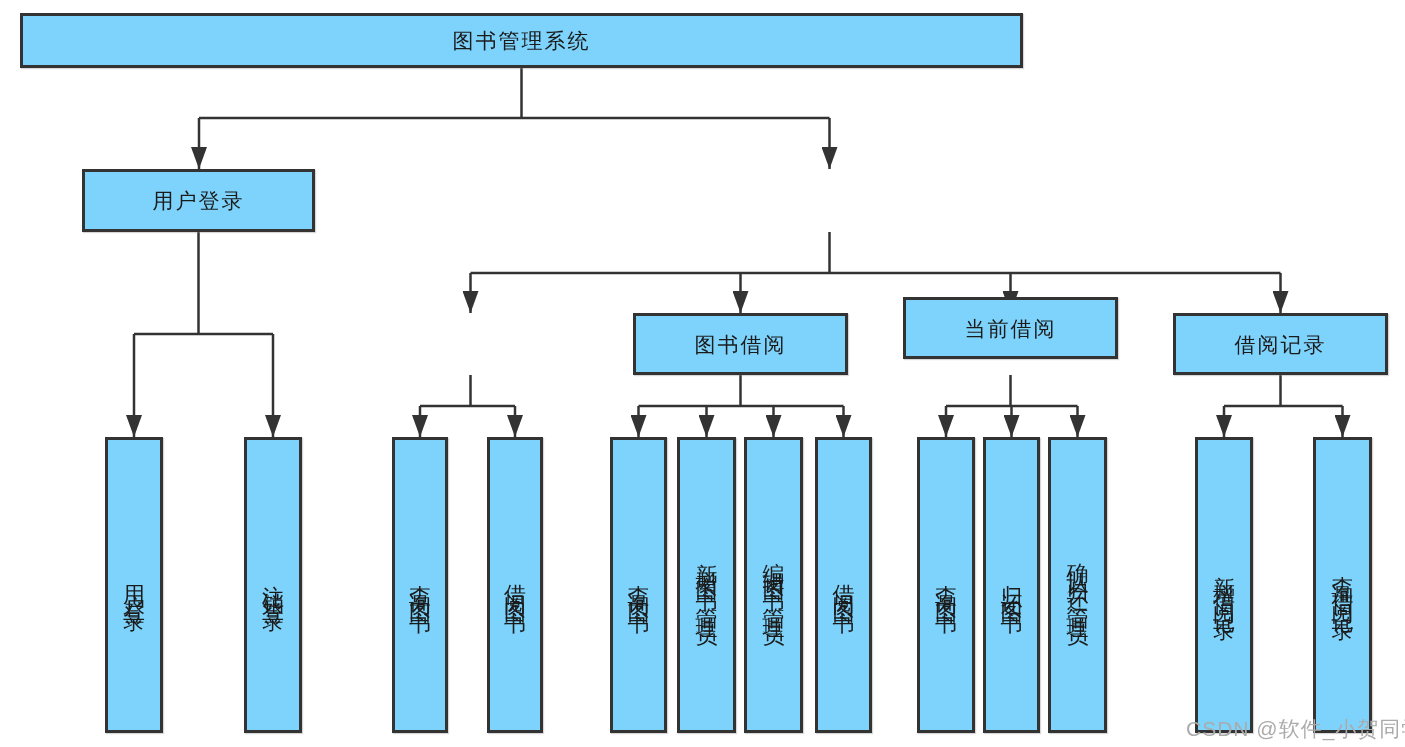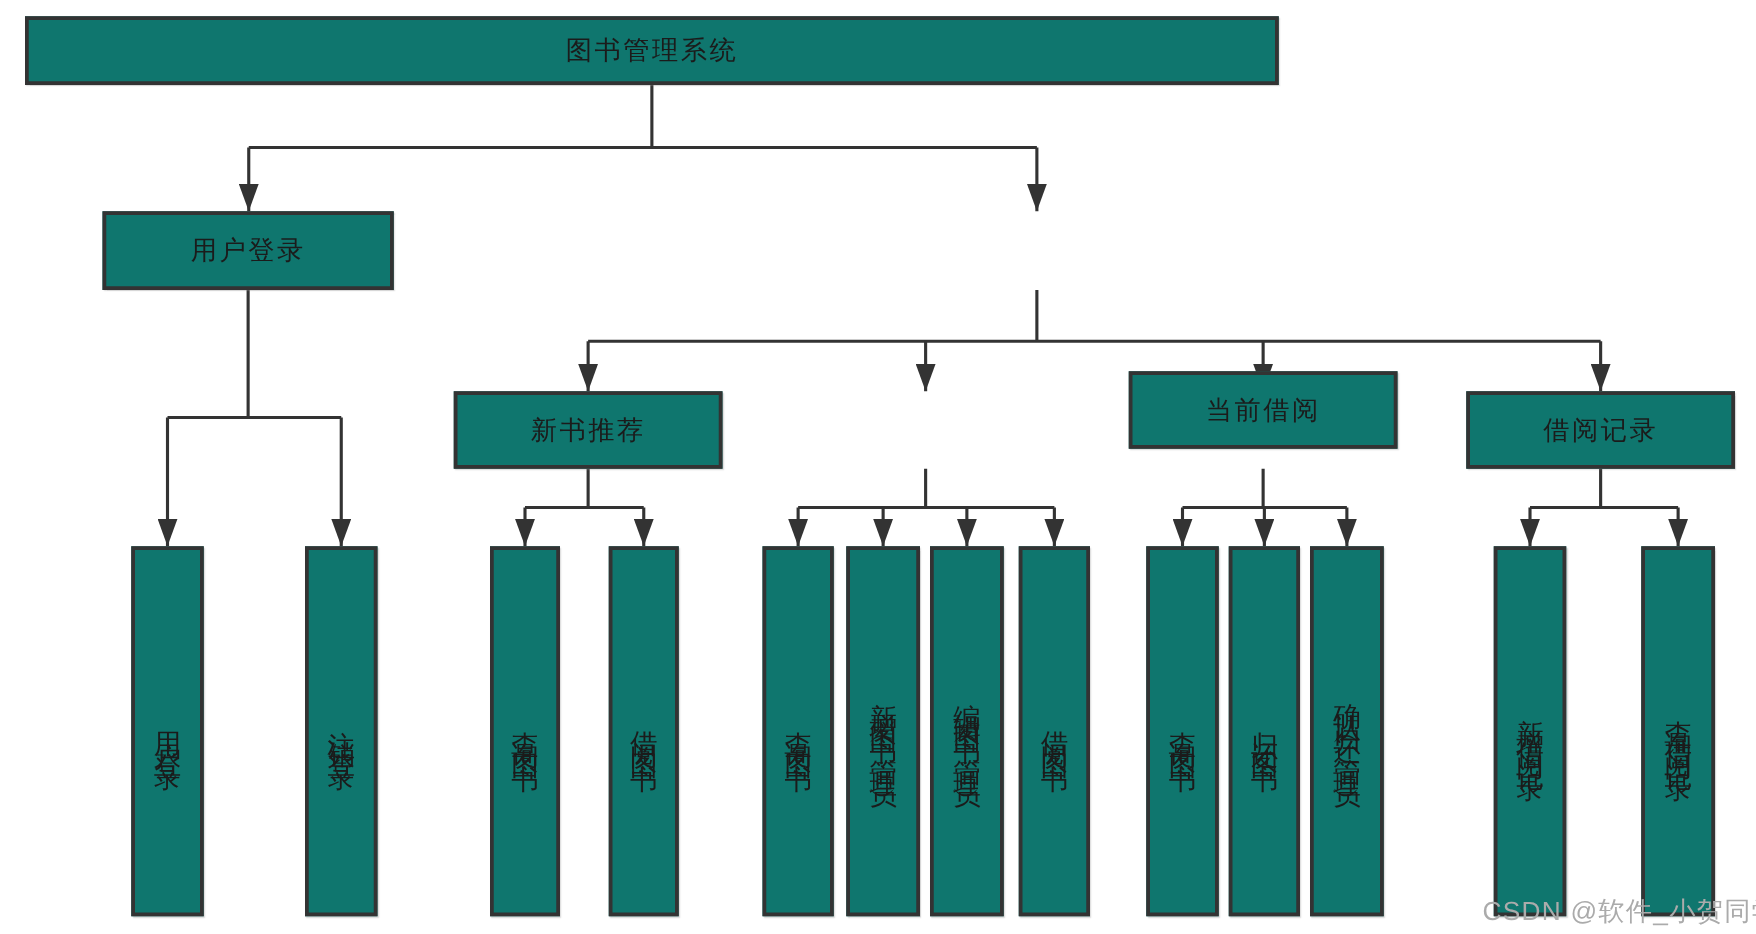--- a/index.html
+++ b/index.html
@@ -7,21 +7,21 @@
     position:relative;
     width:1405px;height:747px;
     background:#ffffff;
     font-family:"Liberation Sans", sans-serif;
     overflow:hidden;
   }
   #connectors{position:absolute;left:0;top:0;z-index:1;}
   .box{
     position:absolute;
     box-sizing:border-box;
-    background:#0f766e;
+    background:#7dd3fc;
     border:3px solid #333333;
     display:flex;
     align-items:center;
     justify-content:center;
     z-index:2;
     box-shadow:1px 1px 1px rgba(140,140,140,0.35);
   }
   .h-label{
     color:#1b1b1b;
     font-size:21px;
@@ -104,22 +104,22 @@
   </svg>
 
   <div class="box" style="left:20px;top:13px;width:1003px;height:55px">
     <span class="h-label">图书管理系统</span>
   </div>
 
   <div class="box" style="left:82px;top:169px;width:233px;height:63px">
     <span class="h-label">用户登录</span>
   </div>
 
-  <div class="box" style="left:363px;top:313px;width:215px;height:62px">
-    <span class="h-label">新书推荐</span>
+  <div class="box" style="left:633px;top:313px;width:215px;height:62px">
+    <span class="h-label">图书借阅</span>
   </div>
   <div class="box" style="left:903px;top:297px;width:215px;height:62px">
     <span class="h-label">当前借阅</span>
   </div>
   <div class="box" style="left:1173px;top:313px;width:215px;height:62px">
     <span class="h-label">借阅记录</span>
   </div>
 
   <div class="box" style="left:105px;top:437px;width:58px;height:296px">
     <span class="v-label">用户登录</span>

